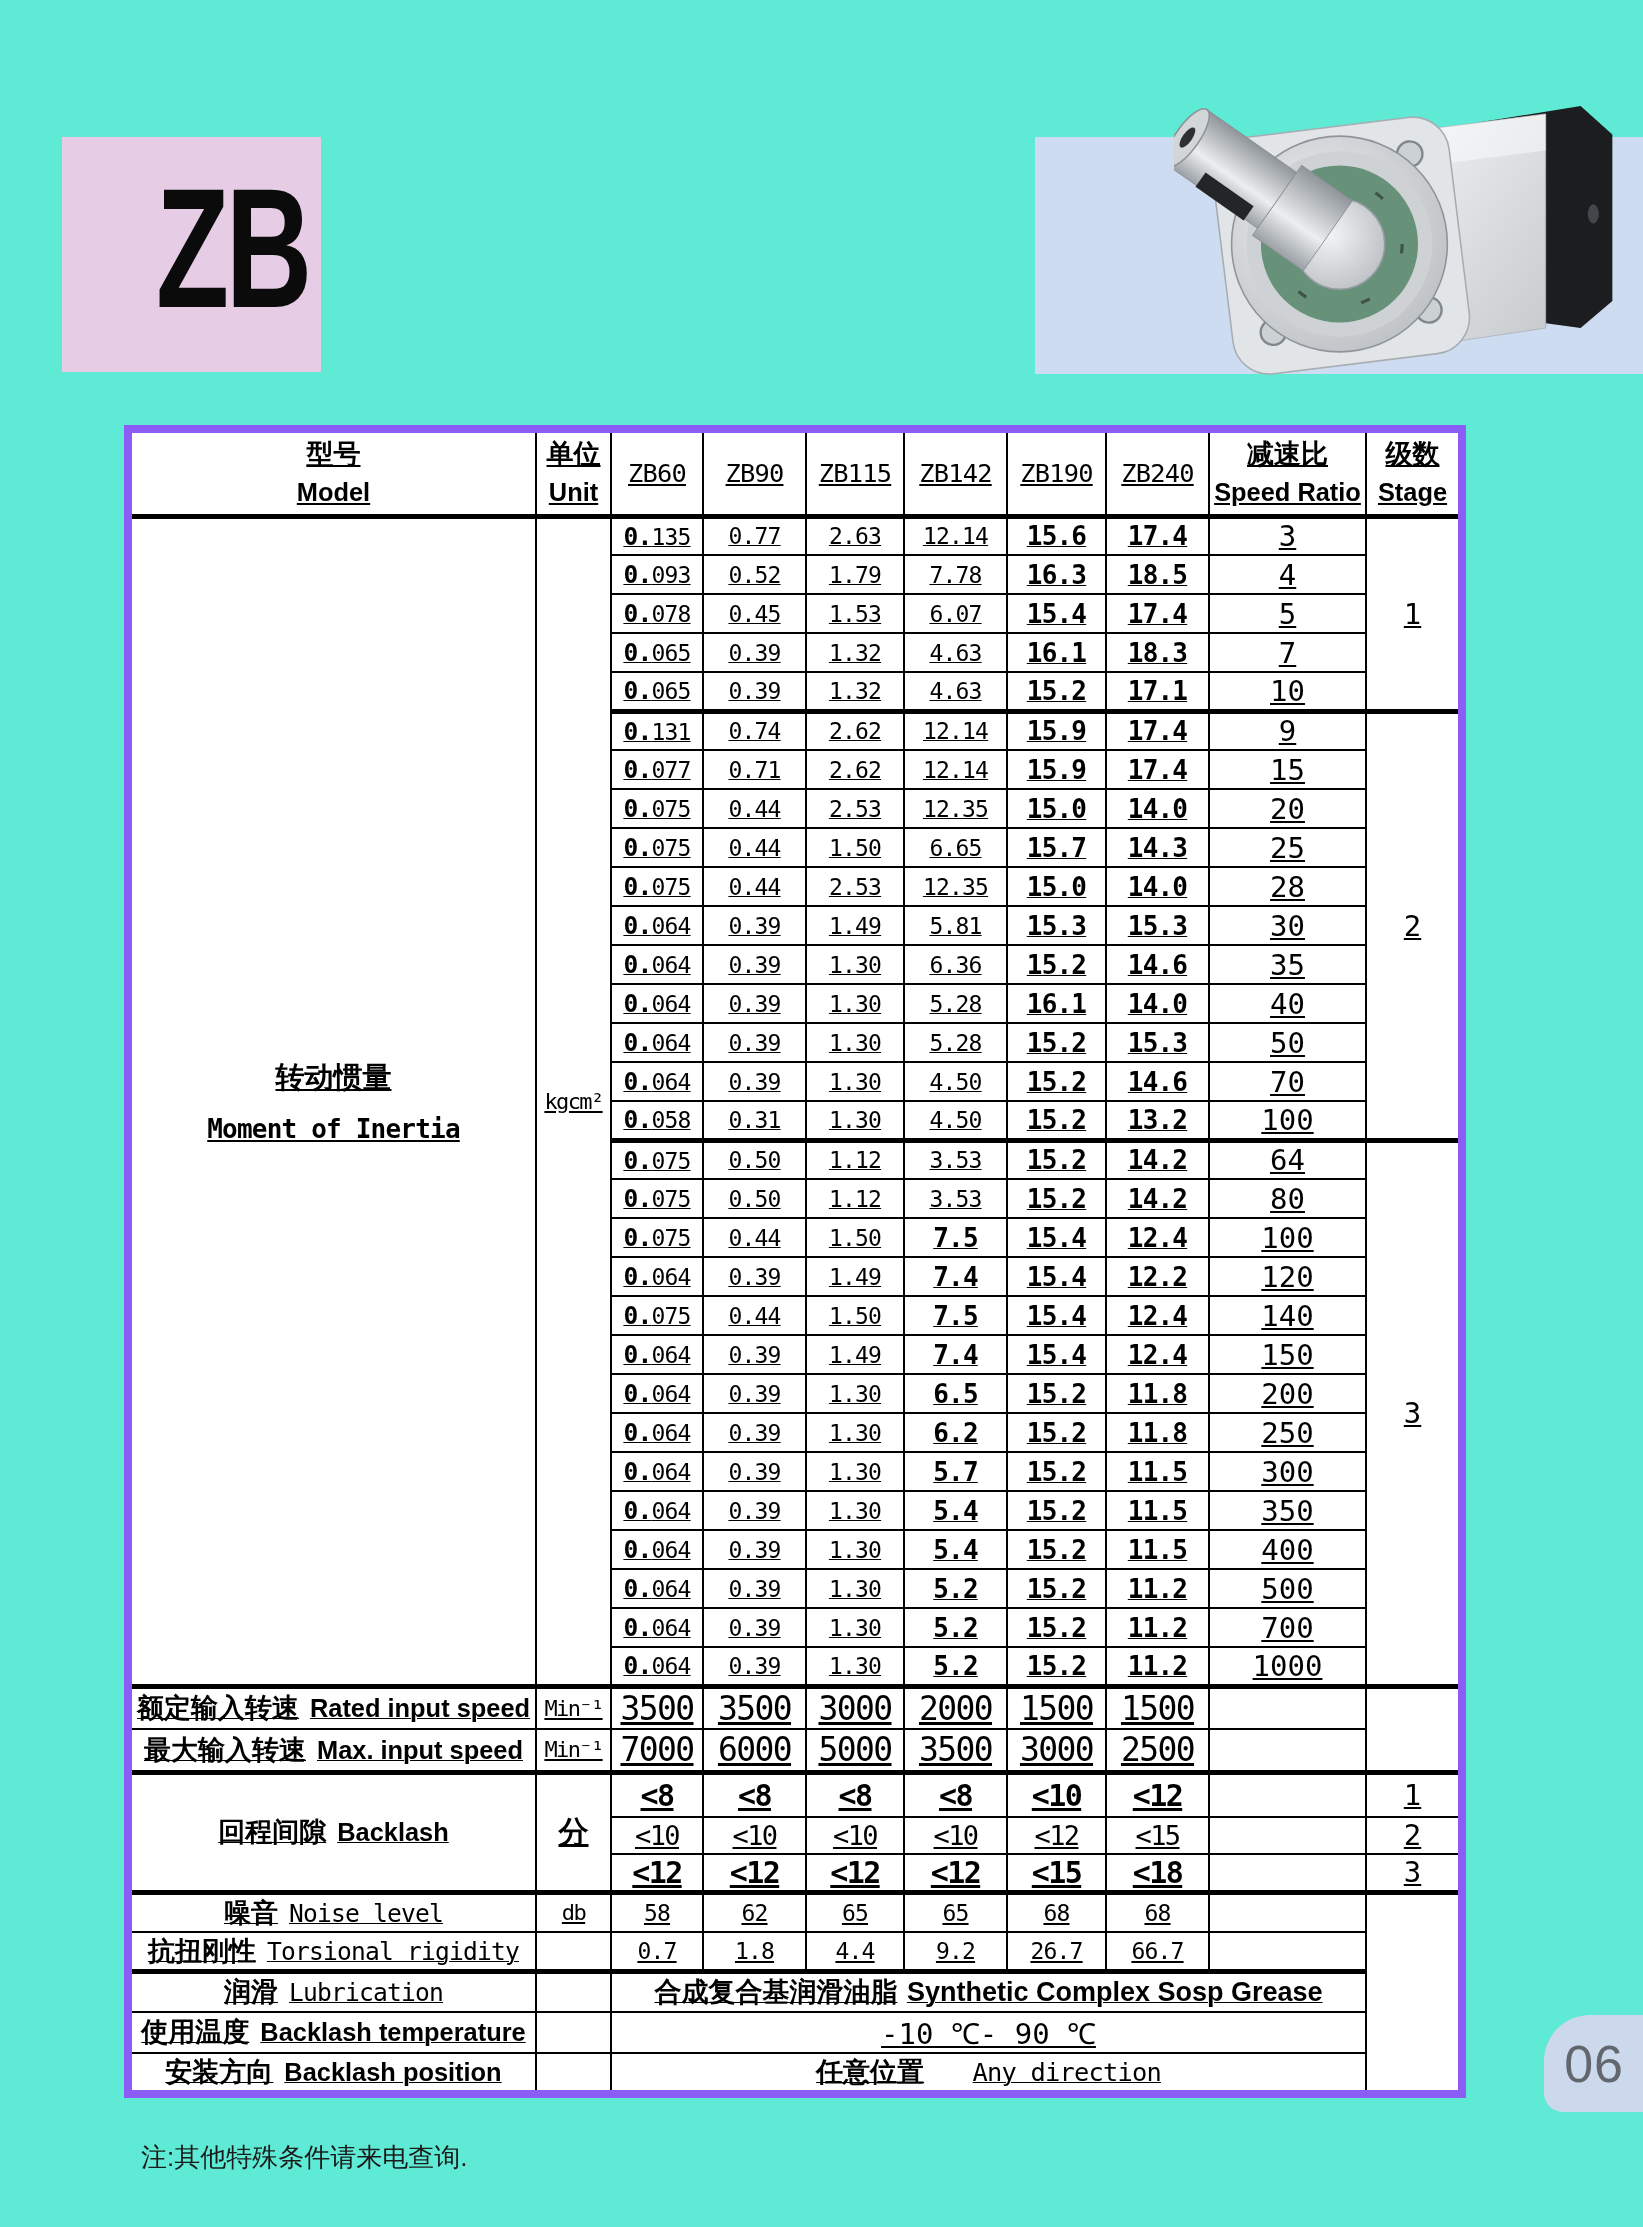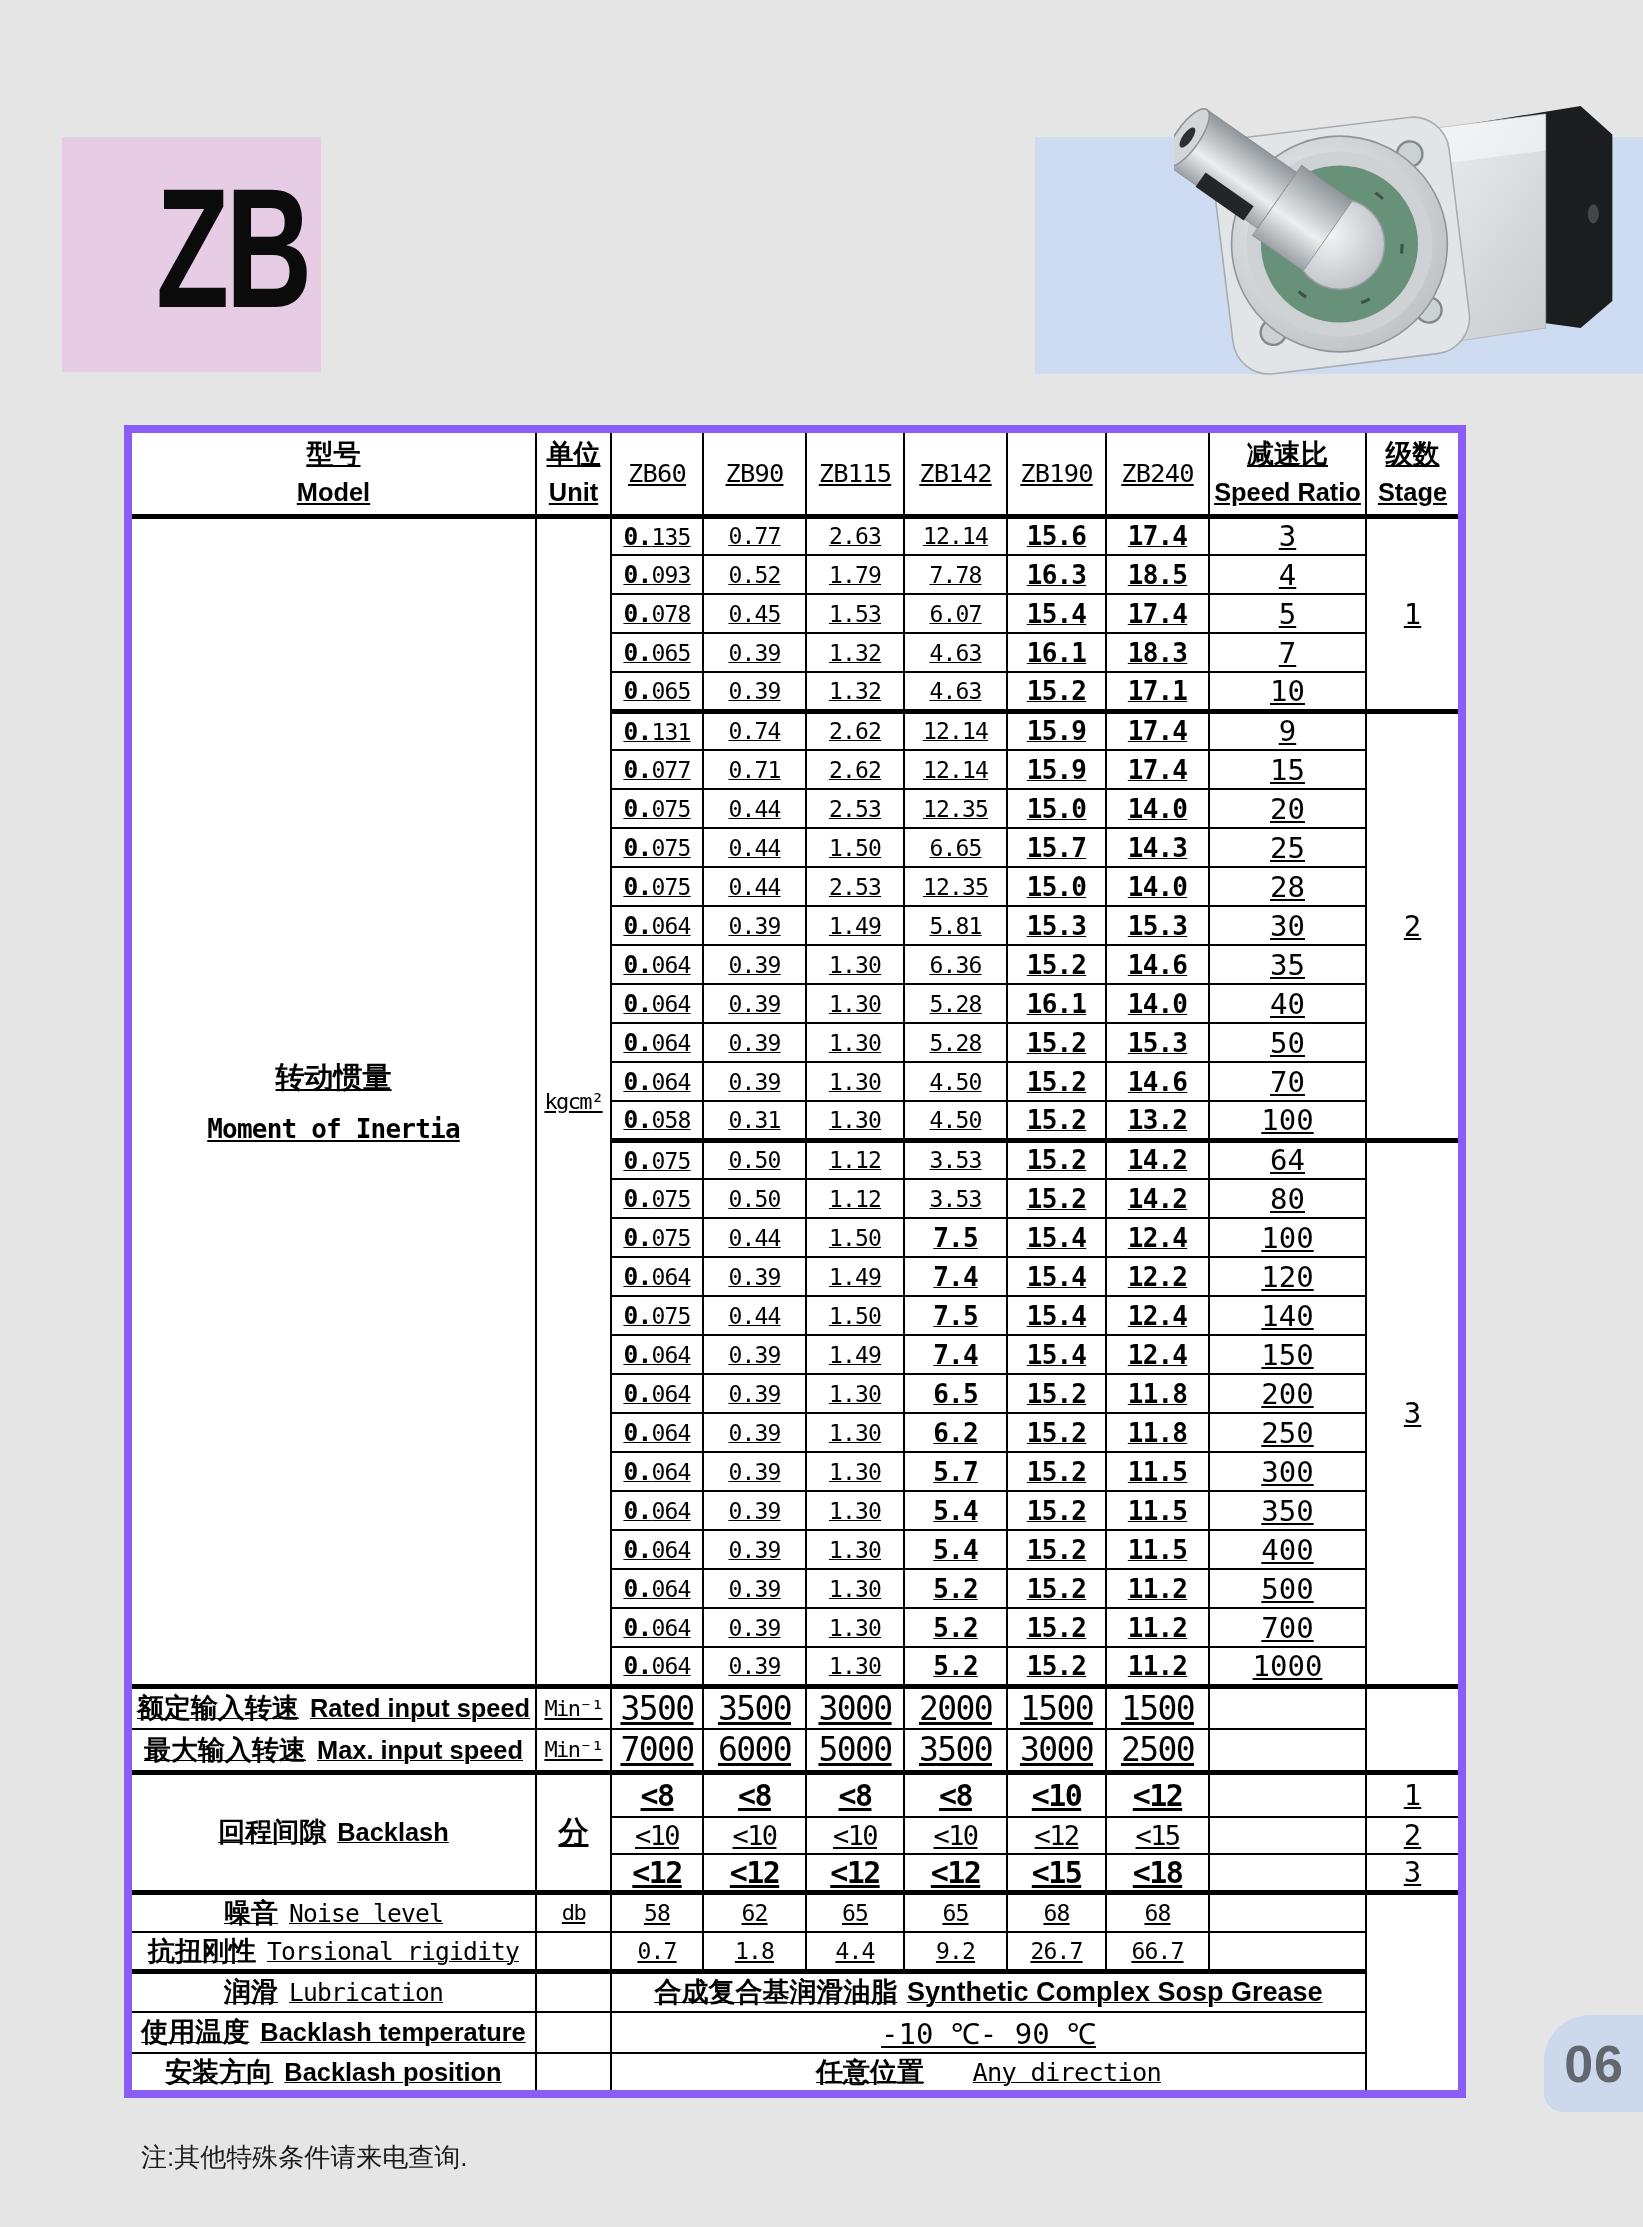--- a/index.html
+++ b/index.html
@@ -1,16 +1,16 @@
 <!DOCTYPE html>
 <html style="font-size:12.7px"><head>
 <meta charset="utf-8">
 <style>
   html,body{margin:0;padding:0;background:#ffffff;}
-  #page{position:relative;width:1644px;height:2227px;background:#e5e5e5;overflow:hidden;
+  #page{position:relative;width:1644px;height:2227px;background:#5eead4;overflow:hidden;
         font-family:"Liberation Sans", sans-serif;color:#000;}
 
   
   .pink-block{position:absolute;left:62px;top:137px;width:259px;height:235px;background:#e6cce4;}
   .blue-band{position:absolute;left:1035px;top:137px;width:609px;height:237px;background:#cddcf0;}
   .brand{position:absolute;left:156px;top:178px;width:175px;height:151px;
          font-weight:900;font-size:171px;line-height:140px;color:#0b0b0b;
          transform:scaleX(0.70);transform-origin:left top;letter-spacing:-4.8px;
          font-family:"Liberation Sans",sans-serif;}
   .title-zh{position:absolute;left:327px;top:151px;width:754px;font-size:73px;font-weight:700;
@@ -57,21 +57,21 @@
                      display:block;margin-top:16px;letter-spacing:-0.8px;}
   .merged-zh{font-weight:700;font-size:27px;margin-right:9.5px;}
   .merged-en-b{font-weight:700;font-size:27px;}
   .merged-en-l{font-family:"DejaVu Sans Mono",monospace;font-size:25.4px;font-weight:400;letter-spacing:-0.8px;margin-left:39px;}
   .merged-mono{font-family:"DejaVu Sans Mono",monospace;font-size:29px;font-weight:400;}
 
   
   .footnote{position:absolute;left:141px;top:2112px;font-size:26px;font-weight:500;color:#1a1a1a;margin-top:28px;}
   .badge{position:absolute;left:1544px;top:2015px;width:100px;height:97px;background:#ccd8eb;
          border-radius:46px 0 0 19px;display:flex;align-items:center;justify-content:center;}
-  .badge span{font-size:52px;color:#62666d;font-weight:700;letter-spacing:0.8px;}
+  .badge span{font-size:52px;color:#62666d;font-weight:400;letter-spacing:0.8px;}
 </style>
 </head>
 <body>
 
 <div id="page">
 
   <div class="pink-block"></div>
   <div class="blue-band"></div>
   <div class="brand">ZB</div>
 

